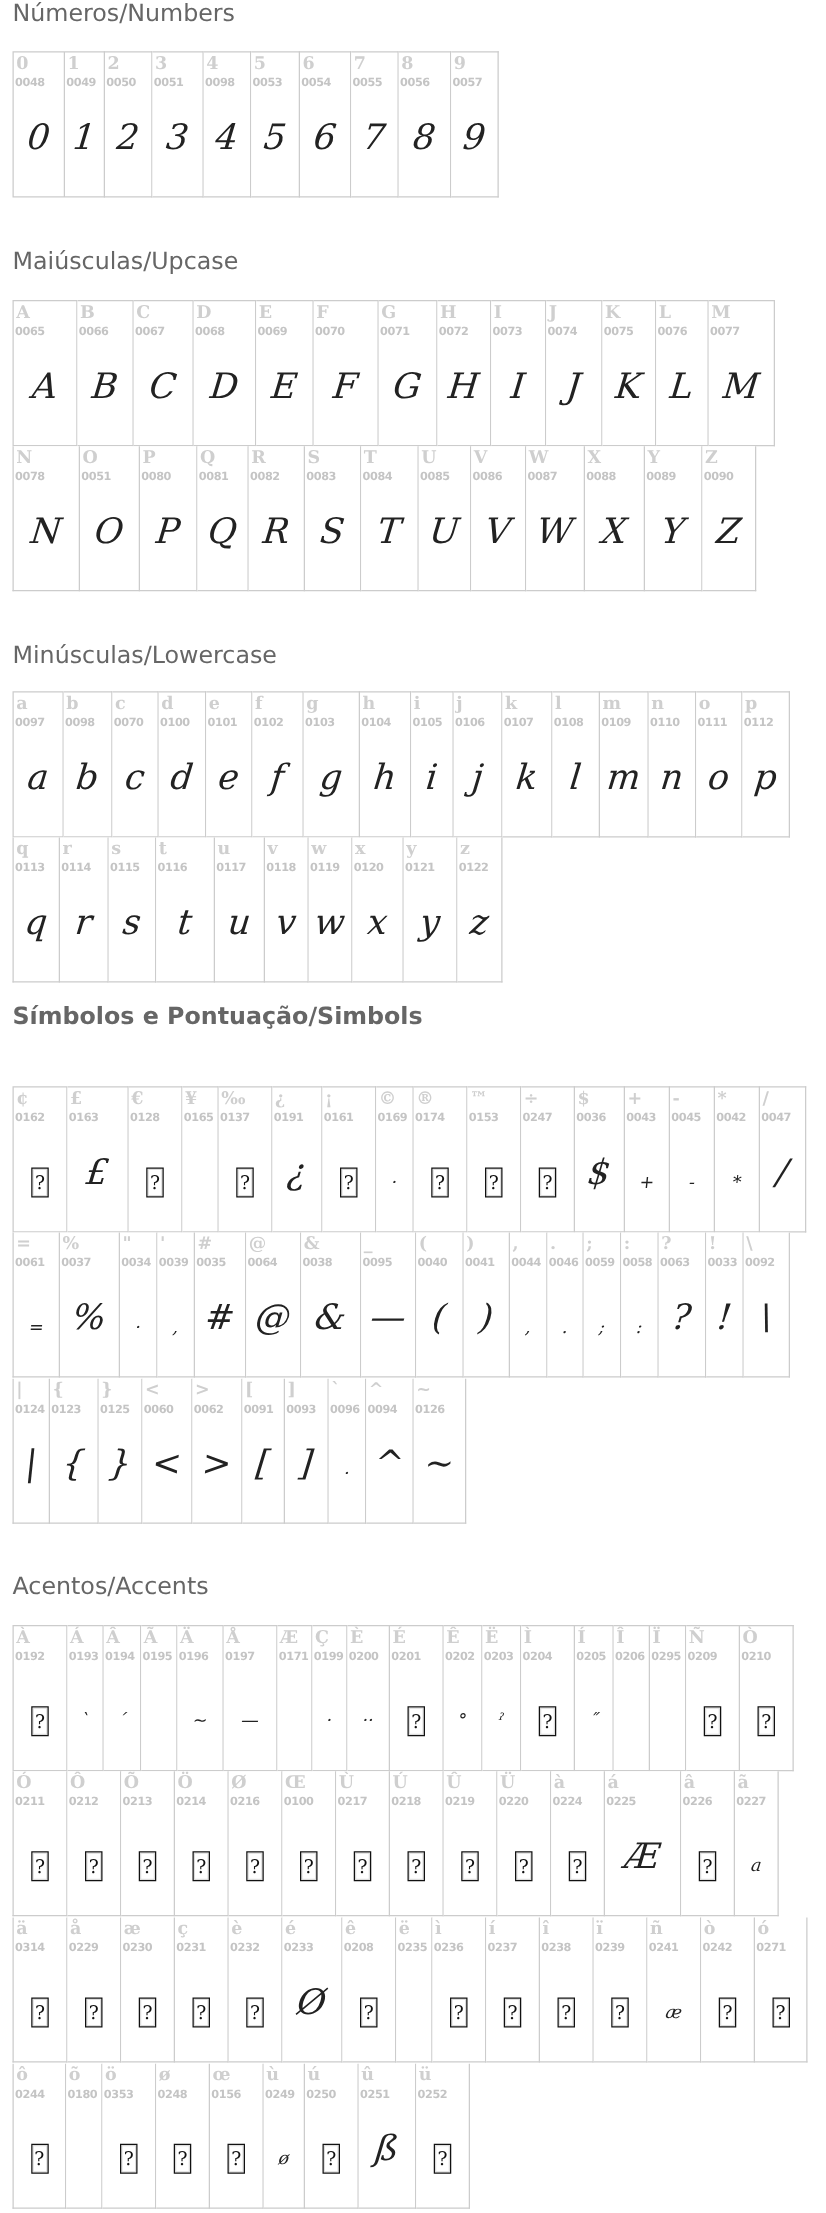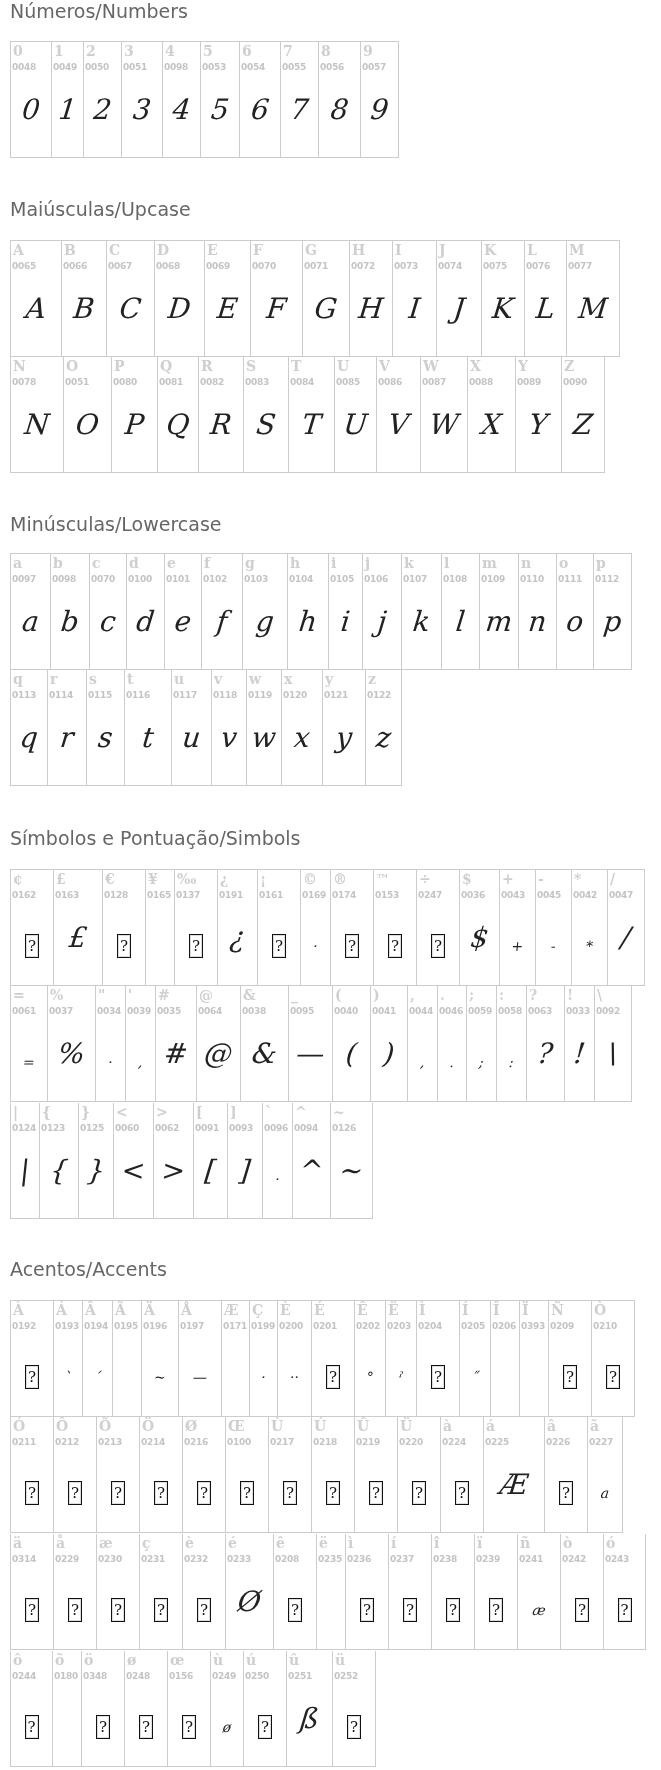--- a/index.html
+++ b/index.html
@@ -338,21 +338,21 @@
       <div class="code">0121</div>
       <div class="glyph">y</div>
     </div>
     <div class="cell" style="width: 35px;">
       <div class="ch">z</div>
       <div class="code">0122</div>
       <div class="glyph">z</div>
     </div>
   </div>
 
-<div class="section-title" style="top:827px;">Símbolos e Pontuação/Simbols</div>
+<div class="section-title" style="top:802px;font-weight:bold;">Símbolos e Pontuação/Simbols</div>
 <div class="row" style="top:869px;">
     <div class="cell" style="width: 42px;">
       <div class="ch">¢</div>
       <div class="code">0162</div>
       <div class="glyph missing"><span class="missing-box">?</span></div>
     </div>
     <div class="cell" style="width: 48px;">
       <div class="ch">£</div>
       <div class="code">0163</div>
       <div class="glyph">£</div>
@@ -640,21 +640,21 @@
       <div class="code">0205</div>
       <div class="glyph small">˝</div>
     </div>
     <div class="cell" style="width: 28px;">
       <div class="ch">Î</div>
       <div class="code">0206</div>
       <div class="glyph"></div>
     </div>
     <div class="cell" style="width: 28px;">
       <div class="ch">Ï</div>
-      <div class="code">0393</div>
+      <div class="code">0295</div>
       <div class="glyph"></div>
     </div>
     <div class="cell" style="width: 42px;">
       <div class="ch">Ñ</div>
       <div class="code">0209</div>
       <div class="glyph missing"><span class="missing-box">?</span></div>
     </div>
     <div class="cell" style="width: 42px;">
       <div class="ch">Ò</div>
       <div class="code">0210</div>
@@ -799,38 +799,38 @@
       <div class="code">0241</div>
       <div class="glyph small">æ</div>
     </div>
     <div class="cell" style="width: 42px;">
       <div class="ch">ò</div>
       <div class="code">0242</div>
       <div class="glyph missing"><span class="missing-box">?</span></div>
     </div>
     <div class="cell" style="width: 41px;">
       <div class="ch">ó</div>
-      <div class="code">0243</div>
+      <div class="code">0271</div>
       <div class="glyph missing"><span class="missing-box">?</span></div>
     </div>
   </div>
 <div class="row stack" style="top:1651px;">
     <div class="cell" style="width: 41px;">
       <div class="ch">ô</div>
       <div class="code">0244</div>
       <div class="glyph missing"><span class="missing-box">?</span></div>
     </div>
     <div class="cell" style="width: 28px;">
       <div class="ch">õ</div>
       <div class="code">0180</div>
       <div class="glyph"></div>
     </div>
     <div class="cell" style="width: 42px;">
       <div class="ch">ö</div>
-      <div class="code">0348</div>
+      <div class="code">0353</div>
       <div class="glyph missing"><span class="missing-box">?</span></div>
     </div>
     <div class="cell" style="width: 42px;">
       <div class="ch">ø</div>
       <div class="code">0248</div>
       <div class="glyph missing"><span class="missing-box">?</span></div>
     </div>
     <div class="cell" style="width: 42px;">
       <div class="ch">œ</div>
       <div class="code">0156</div>

